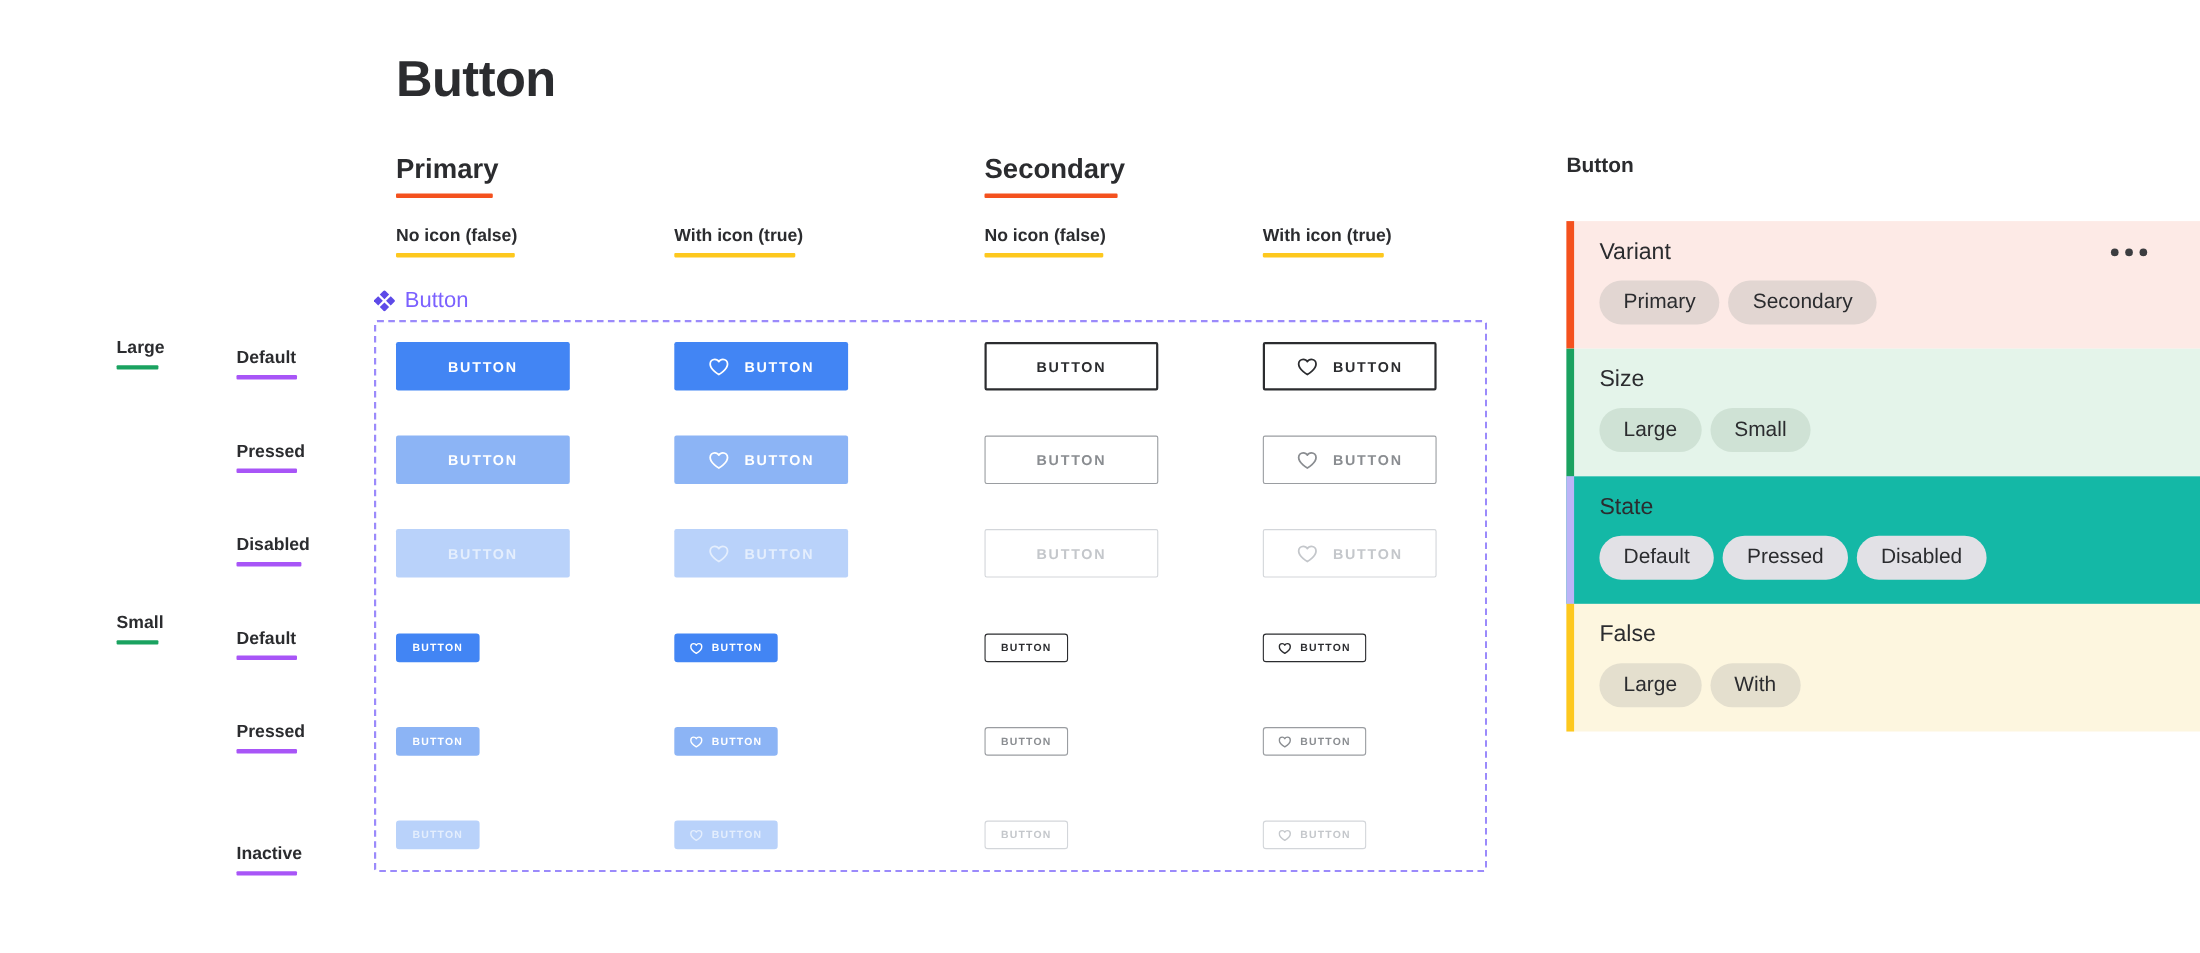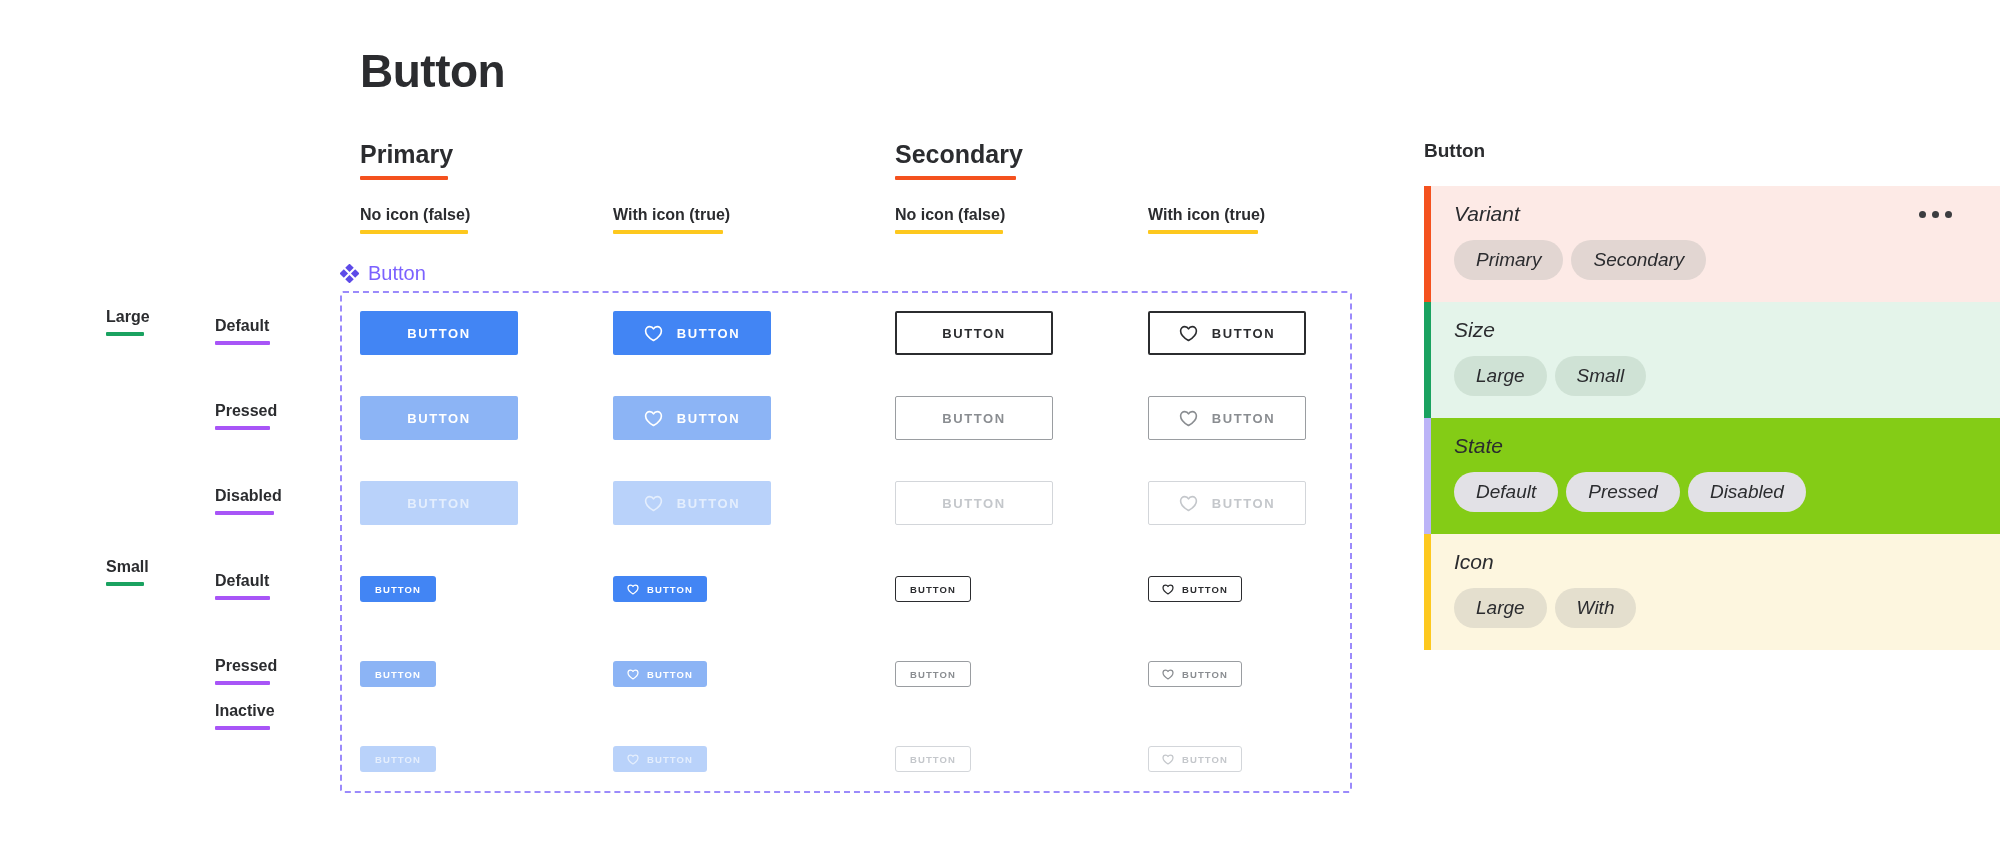--- a/index.html
+++ b/index.html
@@ -47,21 +47,21 @@
   #lbl-large  {left:106px;top:308px;}
   #lbl-large .rule{width:38px;}
   #lbl-small  {left:106px;top:558px;}
   #lbl-small .rule{width:38px;}
 
   #lbl-d1{left:215px;top:317px;} #lbl-d1 .rule{width:55px;}
   #lbl-p1{left:215px;top:402px;} #lbl-p1 .rule{width:55px;}
   #lbl-x1{left:215px;top:487px;} #lbl-x1 .rule{width:59px;}
   #lbl-d2{left:215px;top:572px;} #lbl-d2 .rule{width:55px;}
   #lbl-p2{left:215px;top:657px;} #lbl-p2 .rule{width:55px;}
-  #lbl-i2{left:215px;top:702px;} #lbl-i2 .rule{width:55px;}
+  #lbl-i2{left:215px;top:768px;} #lbl-i2 .rule{width:55px;}
 
   
   #component-badge{
     position:absolute;left:340px;top:262px;
     display:flex;align-items:center;gap:9px;
     font-size:20px;color:#7b61ff;
   }
   #component-badge .diamonds{display:block;width:19px;height:19px;position:relative;}
   #component-frame{
     position:absolute;left:340px;top:291px;
@@ -395,21 +395,21 @@
           <path d="M9.5 15.5C9.5 15.5 1.6 10.9 1.6 5.9C1.6 3.4 3.5 1.6 5.8 1.6C7.4 1.6 8.8 2.5 9.5 3.8C10.2 2.5 11.6 1.6 13.2 1.6C15.5 1.6 17.4 3.4 17.4 5.9C17.4 10.9 9.5 15.5 9.5 15.5Z" fill="none" stroke="currentColor" stroke-width="2" stroke-linejoin="round"></path>
         </svg>
     </span>
     <span class="txt">BUTTON</span>
   </button>
 </div>
 
 <div id="inspector">
   <div id="insp-title">Button</div>
 
-  <div style="margin-top:24px;font-style:italic;">
+  <div style="margin-top:39px;">
 
     <div class="prop-section" id="sec-variant" style="background: rgb(253, 234, 230);">
       <span class="accent" style="background: rgb(244, 81, 30);"></span>
       <div class="prop-head">
         <span class="prop-name">Variant</span>
         <span class="dots">
             <i></i>
             <i></i>
             <i></i>
           </span>
@@ -424,36 +424,36 @@
       <span class="accent" style="background: rgb(26, 162, 96);"></span>
       <div class="prop-head">
         <span class="prop-name">Size</span>
       </div>
       <div class="chips">
         <span class="chip" style="background: rgb(207, 226, 213);">Large</span>
         <span class="chip" style="background: rgb(207, 226, 213);">Small</span>
       </div>
     </div>
 
-    <div class="prop-section" id="sec-state" style="background: #84cc16;">
+    <div class="prop-section" id="sec-state" style="background: #14b8a6;">
       <span class="accent" style="background: rgb(188, 180, 247);"></span>
       <div class="prop-head">
         <span class="prop-name">State</span>
       </div>
       <div class="chips">
         <span class="chip" style="background: rgb(226, 225, 230);">Default</span>
         <span class="chip" style="background: rgb(226, 225, 230);">Pressed</span>
         <span class="chip" style="background: rgb(226, 225, 230);">Disabled</span>
       </div>
     </div>
 
     <div class="prop-section" id="sec-icon" style="background: rgb(253, 246, 223);">
       <span class="accent" style="background: rgb(253, 200, 30);"></span>
       <div class="prop-head">
-        <span class="prop-name">Icon</span>
+        <span class="prop-name">False</span>
       </div>
       <div class="chips">
         <span class="chip" style="background: rgb(228, 223, 206);">Large</span>
         <span class="chip" style="background: rgb(228, 223, 206);">With</span>
       </div>
     </div>
 
   </div>
 </div>
 

